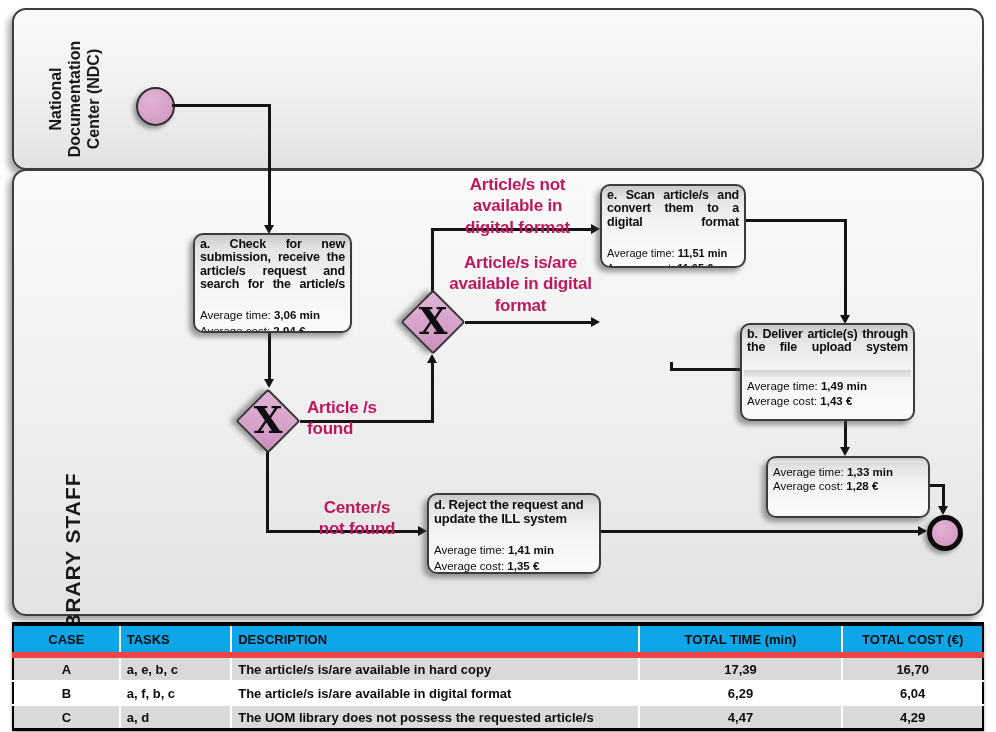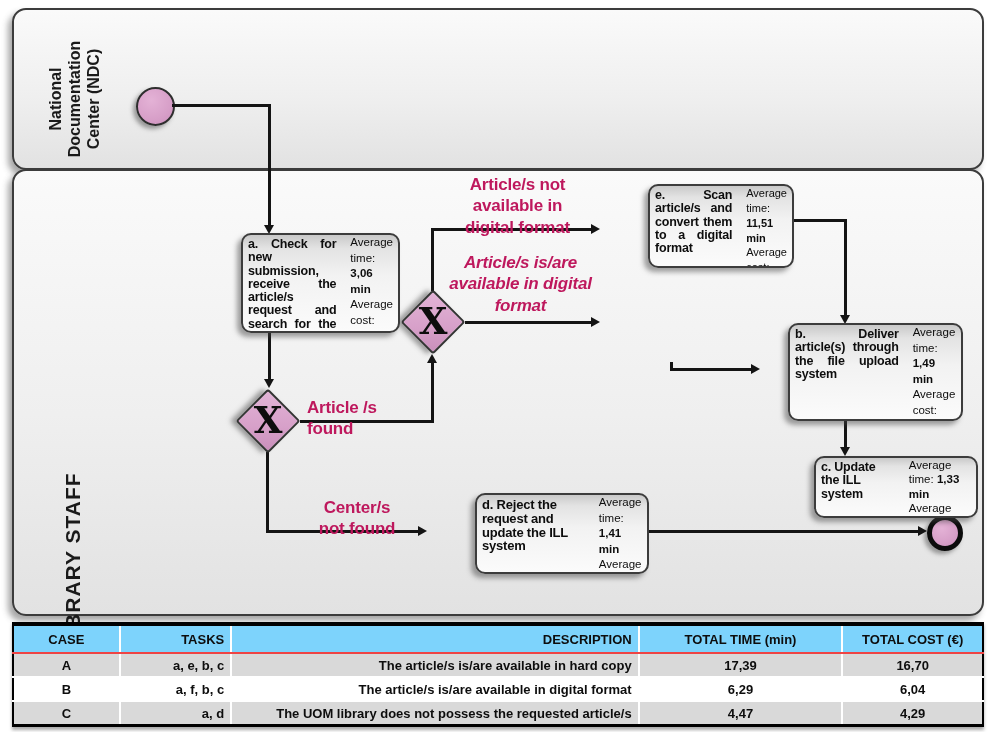--- a/index.html
+++ b/index.html
@@ -26,21 +26,21 @@
   .gateway{position:absolute;width:64px;height:64px;}
   .gateway .diamond{position:absolute;inset:9px;transform:rotate(45deg);
         background:linear-gradient(135deg,#e2b3d6 0%,#d7a0c9 60%,#c98fbb 100%);
         border:2px solid #333;border-radius:3px;box-shadow:-4px 4px 5px rgba(70,70,70,.5);}
   .gateway .x{position:absolute;inset:0;display:flex;align-items:center;justify-content:center;
         font-family:"DejaVu Serif",serif;font-weight:bold;font-size:37px;color:#0d0d0d;padding-bottom:3px;}
 
   
   .task{position:absolute;border:2px solid #3c3c3c;border-radius:10px;overflow:hidden;
         background:linear-gradient(180deg,#c9c9c9 0%,#e3e3e3 14%,#f2f2f2 42%,#fbfbfb 100%);
-        box-shadow:-4px 4px 5px rgba(70,70,70,.5);display:flex;flex-direction:row;margin-left:48px;}
+        box-shadow:-4px 4px 5px rgba(70,70,70,.5);display:flex;flex-direction:column;}
   .task-title{padding:3px 5px 1px 5px;font-weight:bold;font-size:12.5px;line-height:1.06;
         letter-spacing:-.2px;text-align:justify;color:#0d0d0d;}
   .task-title:after{content:"";display:inline-block;width:100%;}
   .task-band{height:7px;background:linear-gradient(180deg,#d2d2d2,#e9e9e9);margin:1px 2px 2px 2px;}
   .task-stats{padding:0 5px 3px 5px;font-size:11.5px;line-height:1.35;color:#0d0d0d;}
   .task-stats .val{font-weight:bold;}
   .task-stats .lbl{font-weight:normal;}
 
   
   .ln{position:absolute;background:#141414;}
@@ -49,29 +49,29 @@
   .ar-u{border-left:5.5px solid transparent;border-right:5.5px solid transparent;border-bottom:9px solid #141414;}
   .ar-r{border-top:5.5px solid transparent;border-bottom:5.5px solid transparent;border-left:9px solid #141414;}
 
   .edge-label{position:absolute;font-weight:bold;font-size:17px;line-height:1.25;
         text-align:center;color:#be185d;letter-spacing:-.2px;}
 
   
   #case-table{position:absolute;left:12px;top:622px;width:972px;border-collapse:collapse;
         border:2px solid #000;border-top:4px solid #000;border-bottom:3px solid #000;
         font-size:13px;box-shadow:0 3px 3px rgba(90,90,90,.5);}
-  #case-table th{background:#7dd3fc;font-weight:bold;height:24px;padding:1px 6px;
-        border-bottom:2px solid #ef4444;color:#0d0d0d;}
+  #case-table th{background:#0ea5e9;font-weight:bold;height:24px;padding:1px 6px;
+        border-bottom:6px solid #ef4444;color:#0d0d0d;}
   #case-table td{font-weight:bold;height:20px;padding:1px 6px;color:#0d0d0d;}
   #case-table tr.gray td{background:#d9d9d9;}
   #case-table tr.white td{background:#ffffff;}
   #case-table td+td,#case-table th+th{border-left:2px solid #fff;}
   #case-table tr+tr td{border-top:2px solid #fff;}
   .c-center{text-align:center;}
-  .c-left{text-align:right;}
+  .c-left{text-align:left;}
 </style>
 </head>
 <body>
 
 <div id="page">
 
   <div class="lane" style="top:8px;height:158px;">
     <div class="vlabel" id="ndc-label">National
 Documentation
 Center (NDC)</div>
@@ -127,21 +127,21 @@
     <div class="diamond"></div>
     <div class="x">X</div>
   </div>
   <div class="gateway" style="left:401px;top:290px;">
     <div class="diamond"></div>
     <div class="x">X</div>
   </div>
 
   <div class="edge-label" style="left:300px;top:397px;width:110px;text-align:left;margin-left:7px;">Article /s found</div>
   <div class="edge-label" style="left:455px;top:174px;width:125px;">Article/s not available in digital format</div>
-  <div class="edge-label" style="left:443px;top:252px;width:155px;font-style:italic;">Article/s is/are available in digital format</div>
+  <div class="edge-label" style="left:443px;top:252px;width:155px;">Article/s is/are available in digital format</div>
   <div class="edge-label" style="left:312px;top:497px;width:90px;">Center/s not found</div>
 
   <div class="task" style="left:193px;top:233px;width:155px;height:96px;">
     <div class="task-title">a. Check for new submission, receive the article/s request and search for the article/s</div>
     <div class="task-band"></div>
     <div class="task-stats">
       <div><span class="lbl">Average time:</span> <span class="val">3,06 min</span></div>
       <div><span class="lbl">Average cost:</span> <span class="val">2,94 €</span></div>
     </div>
   </div>
@@ -159,21 +159,20 @@
   <div class="task" style="left:740px;top:323px;width:171px;height:94px;">
     <div class="task-title">b. Deliver article(s) through the file upload system</div>
     <div class="task-band"></div>
     <div class="task-stats">
       <div><span class="lbl">Average time:</span> <span class="val">1,49 min</span></div>
       <div><span class="lbl">Average cost:</span> <span class="val">1,43 €</span></div>
     </div>
   </div>
 
   <div class="task" style="left:766px;top:456px;width:160px;height:58px;">
-    <div class="task-title" style="text-align:left;">c. Update the ILL system</div>
     <div class="task-band" style="height:4px;"></div>
     <div class="task-stats" style="line-height:1.25;">
       <div><span class="lbl">Average time:</span> <span class="val">1,33 min</span></div>
       <div><span class="lbl">Average cost:</span> <span class="val">1,28 €</span></div>
     </div>
   </div>
 
   <div class="task" style="left:427px;top:493px;width:170px;height:77px;">
     <div class="task-title" style="text-align:left;font-size:13px;">d. Reject the request and update the ILL system</div>
     <div class="task-band" style="height:4px;"></div>

